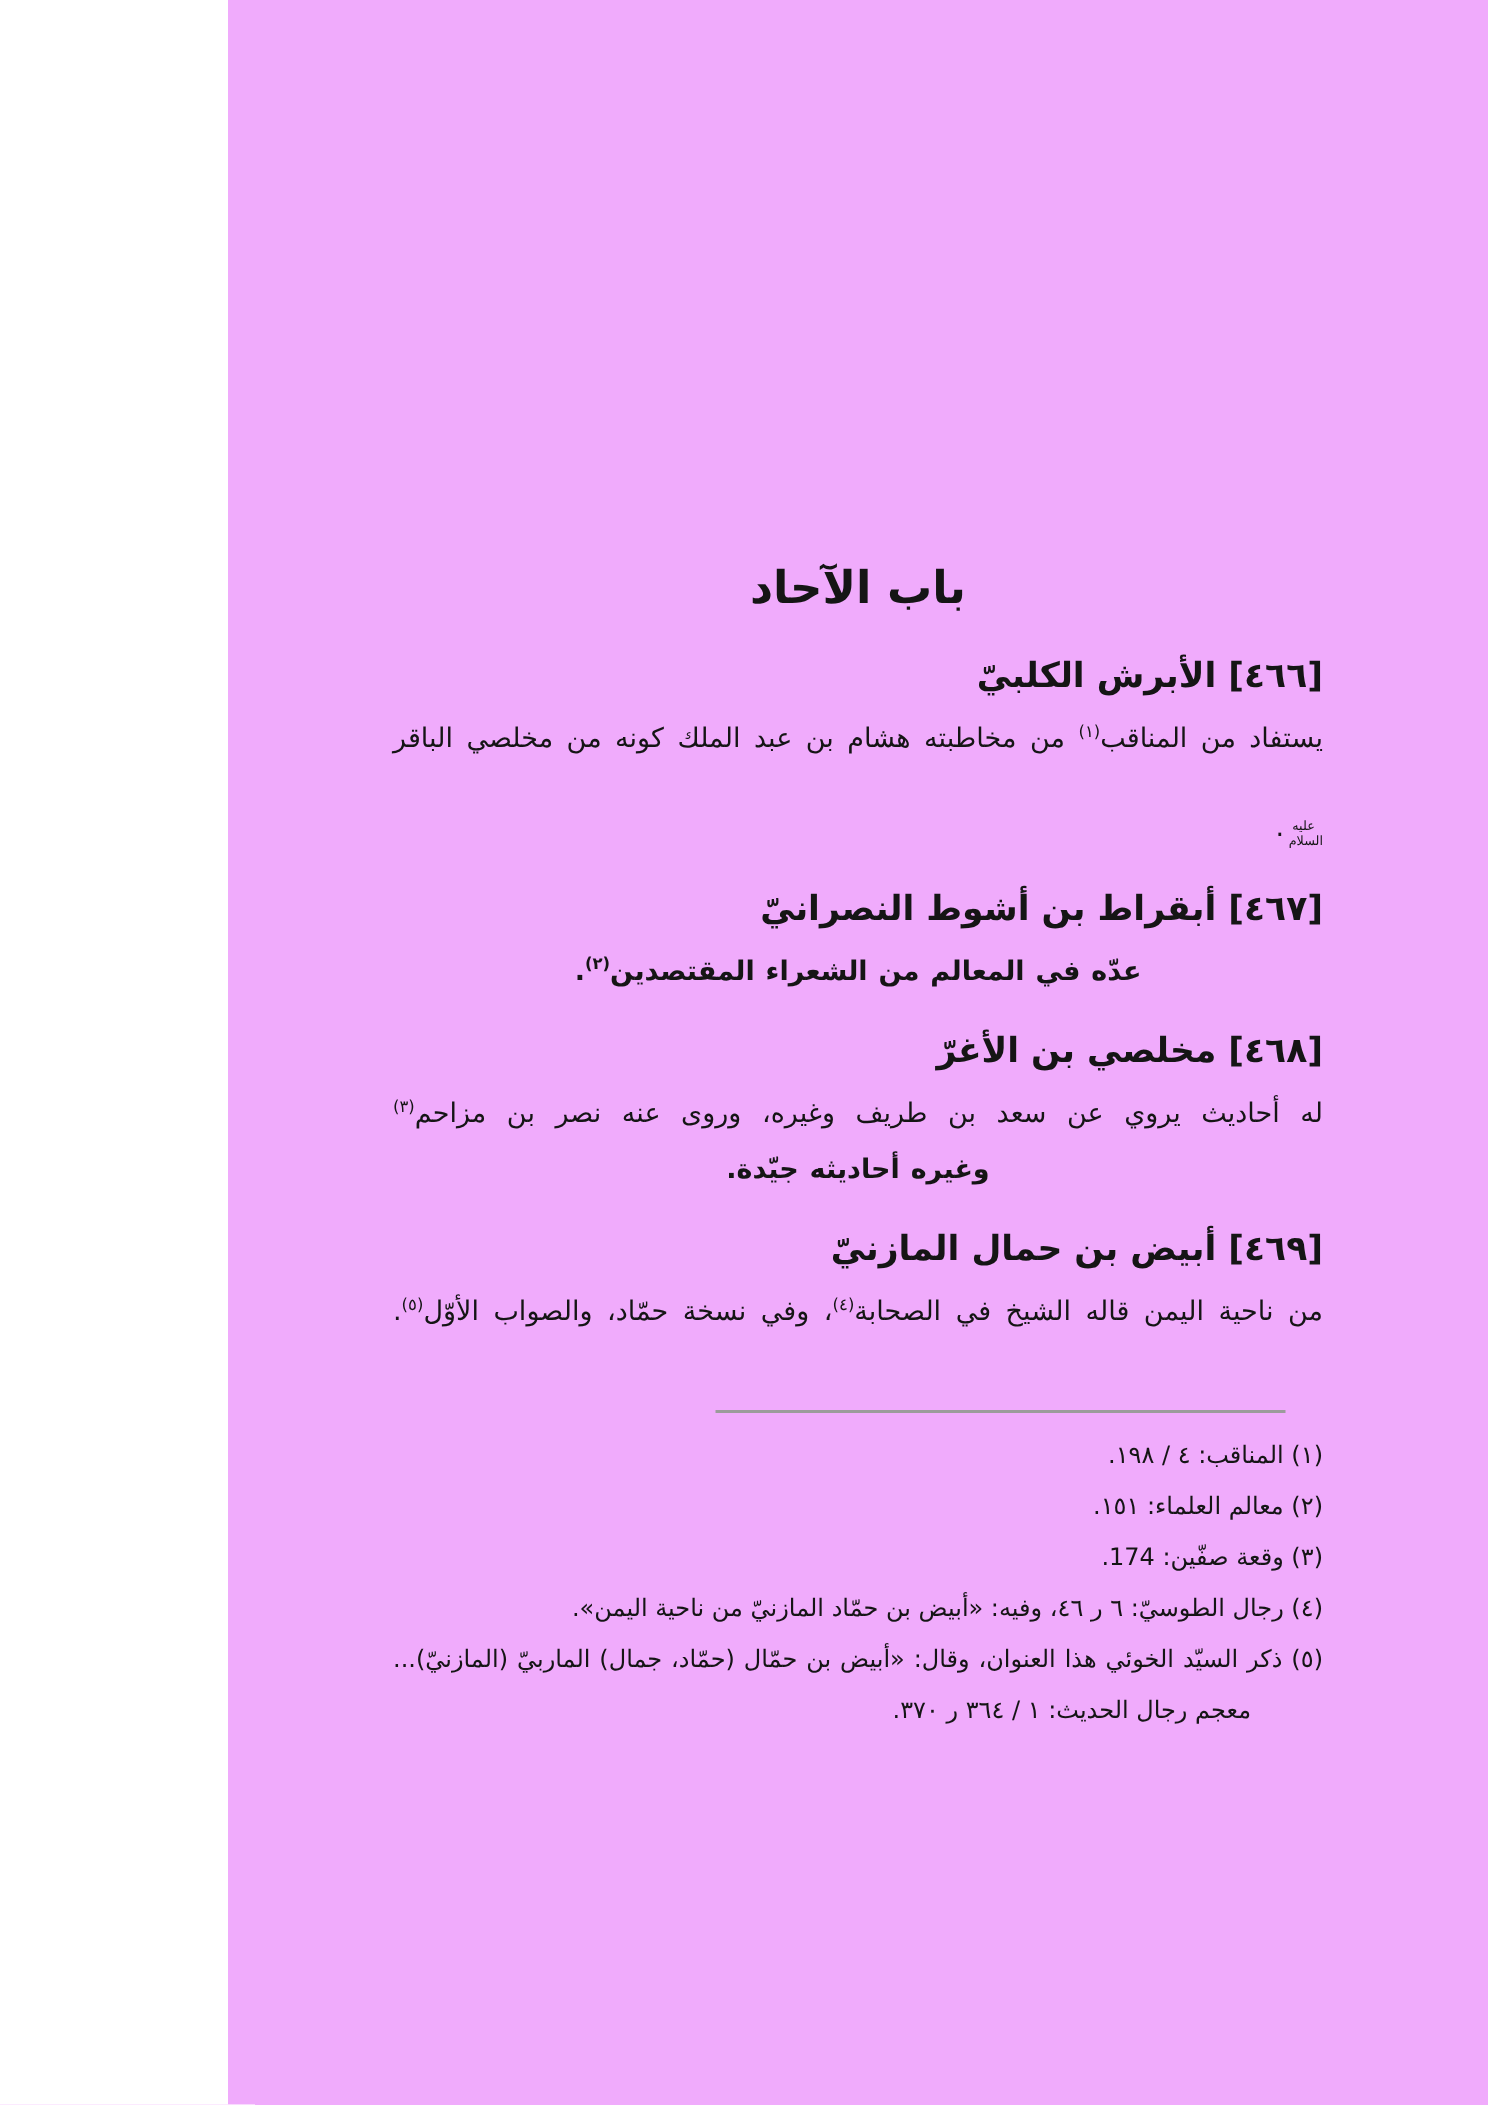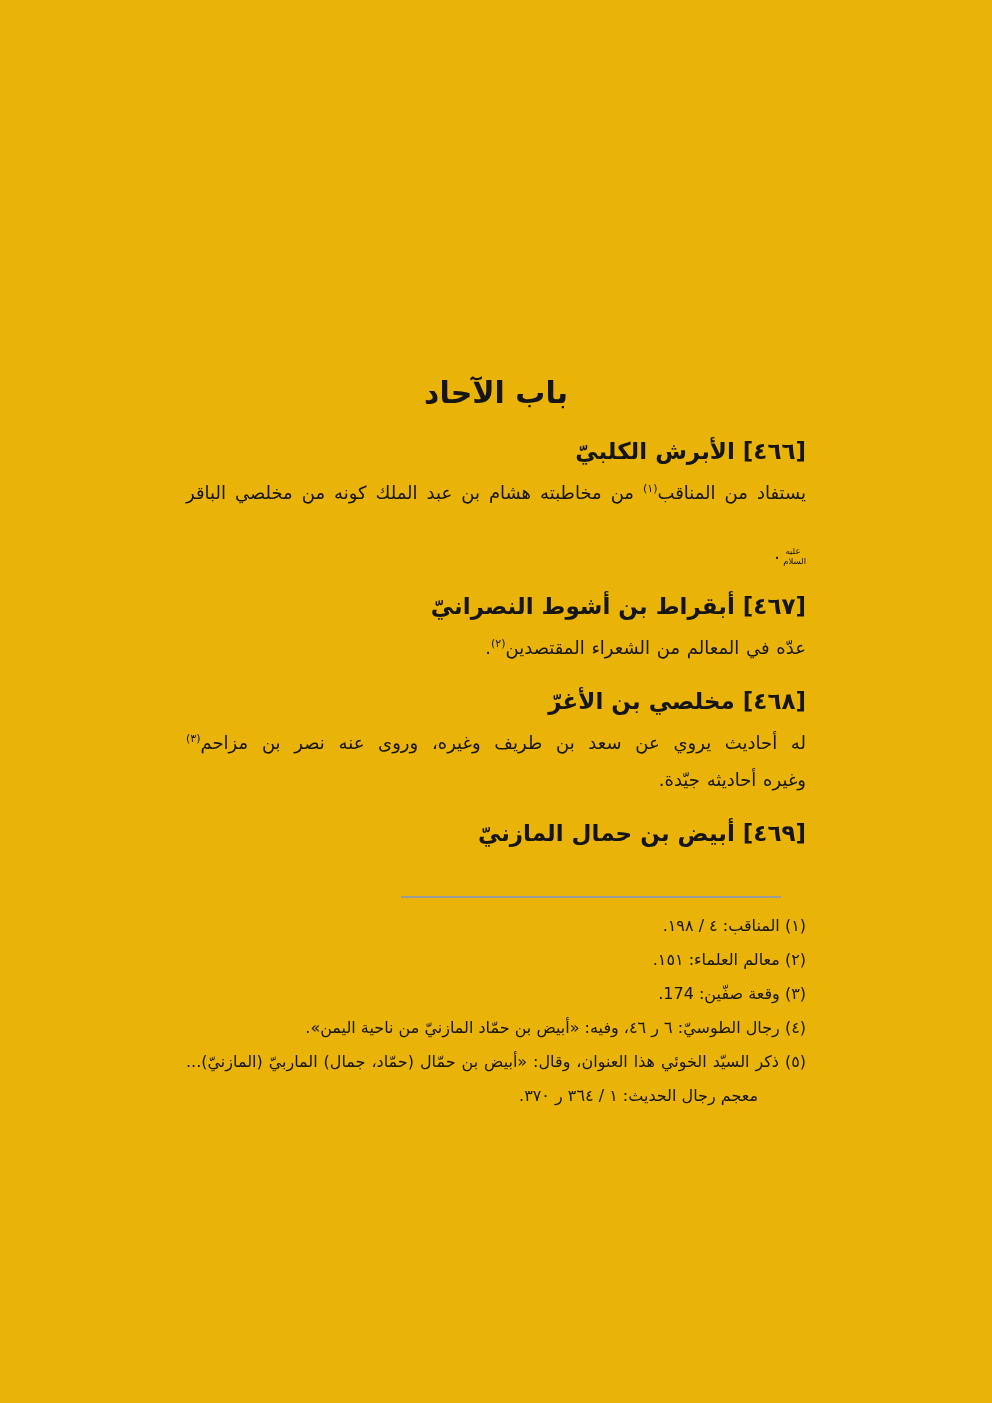--- a/index.html
+++ b/index.html
@@ -2,23 +2,23 @@
 <html lang="ar" dir="rtl"><head>
 <meta charset="utf-8">
 <style>
   html, body {
     margin: 0;
     padding: 0;
     background: #ffffff;
   }
   .page {
     position: relative;
-    width: 992px;
+    width: 840px;
     height: 1403px;
-    background: #eab308;
+    background: #f0abfc;
     overflow: hidden;
     font-family: "DejaVu Sans", sans-serif;
     color: #151515;
   }
   .content {
     width: 620px;
     margin: 0 auto;
     padding-top: 370px;
     direction: rtl;
   }
@@ -43,21 +43,22 @@
     word-spacing: 1px;
   }
   .entry-body.cont {
     margin-top: 0;
   }
   .justify-full {
     text-align: justify;
     text-align-last: justify;
   }
   .align-right {
-    text-align: right;
+    text-align: center;
+    font-weight: bold;
   }
   .fnref {
     font-size: 11px;
     line-height: 0;
     vertical-align: 7px;
     letter-spacing: 0;
   }
   .honorific {
     display: inline-block;
     width: 26px;
@@ -106,20 +107,21 @@
     <p class="entry-body justify-full"><span>يستفاد من المناقب</span><sup class="fnref">(١)</sup><span> من مخاطبته هشام بن عبد الملك كونه من مخلصي الباقر </span><span class="honorific">عليه السلام</span><span>.</span></p>
 
     <h2 class="entry-heading"><span>[٤٦٧]</span><span> أبقراط بن أشوط النصرانيّ</span></h2>
     <p class="entry-body align-right"><span>عدّه في المعالم من الشعراء المقتصدين</span><sup class="fnref">(٢)</sup><span>.</span></p>
 
     <h2 class="entry-heading"><span>[٤٦٨]</span><span> مخلصي بن الأغرّ</span></h2>
     <p class="entry-body justify-full"><span>له أحاديث يروي عن سعد بن طريف وغيره، وروى عنه نصر بن مزاحم</span><sup class="fnref">(٣)</sup></p>
     <p class="entry-body cont align-right"><span>وغيره أحاديثه جيّدة.</span></p>
 
     <h2 class="entry-heading"><span>[٤٦٩]</span><span> أبيض بن حمال المازنيّ</span></h2>
+    <p class="entry-body justify-full"><span>من ناحية اليمن قاله الشيخ في الصحابة</span><sup class="fnref">(٤)</sup><span>، وفي نسخة حمّاد، والصواب الأوّل</span><sup class="fnref">(٥)</sup><span>.</span></p>
 
     <hr class="footnote-divider">
 
     <div class="footnotes">
       <p class="footnote-line"><span>(١)</span><span> المناقب: ٤ / ١٩٨.</span></p>
       <p class="footnote-line"><span>(٢)</span><span> معالم العلماء: ١٥١.</span></p>
       <p class="footnote-line"><span>(٣)</span><span> وقعة صفّين: 174.</span></p>
       <p class="footnote-line"><span>(٤)</span><span> رجال الطوسيّ: ٦ ر ٤٦، وفيه: «أبيض بن حمّاد المازنيّ من ناحية اليمن».</span></p>
       <p class="footnote-line long"><span>(٥)</span><span> ذكر السيّد الخوئي هذا العنوان، وقال: «أبيض بن حمّال (حمّاد، جمال) الماربيّ (المازنيّ)...</span></p>
       <p class="footnote-line indented"><span>معجم رجال الحديث: ١ / ٣٦٤ ر ٣٧٠.</span></p>

